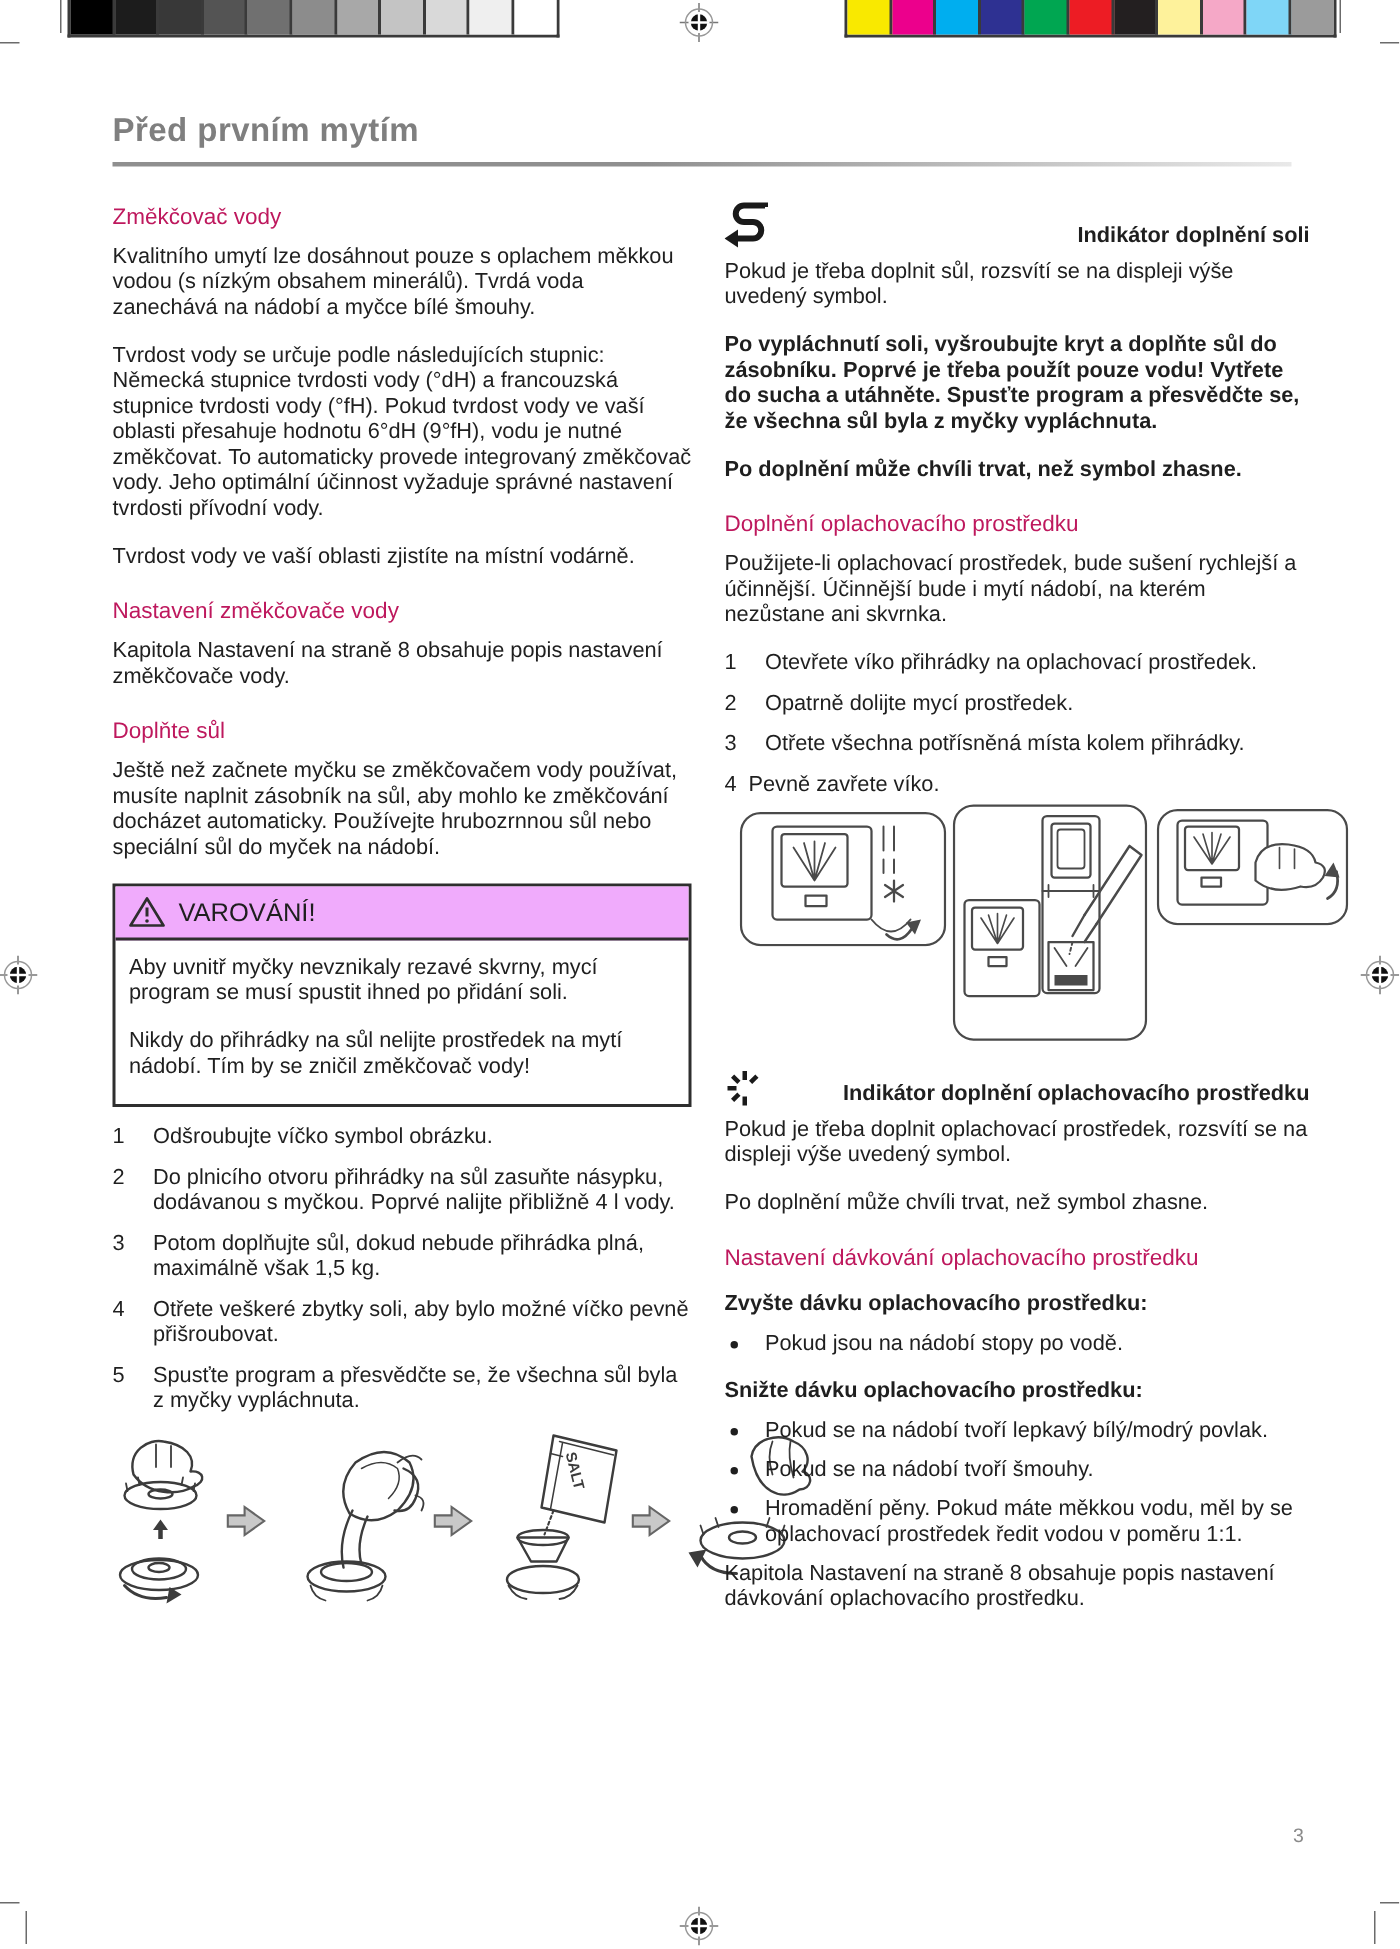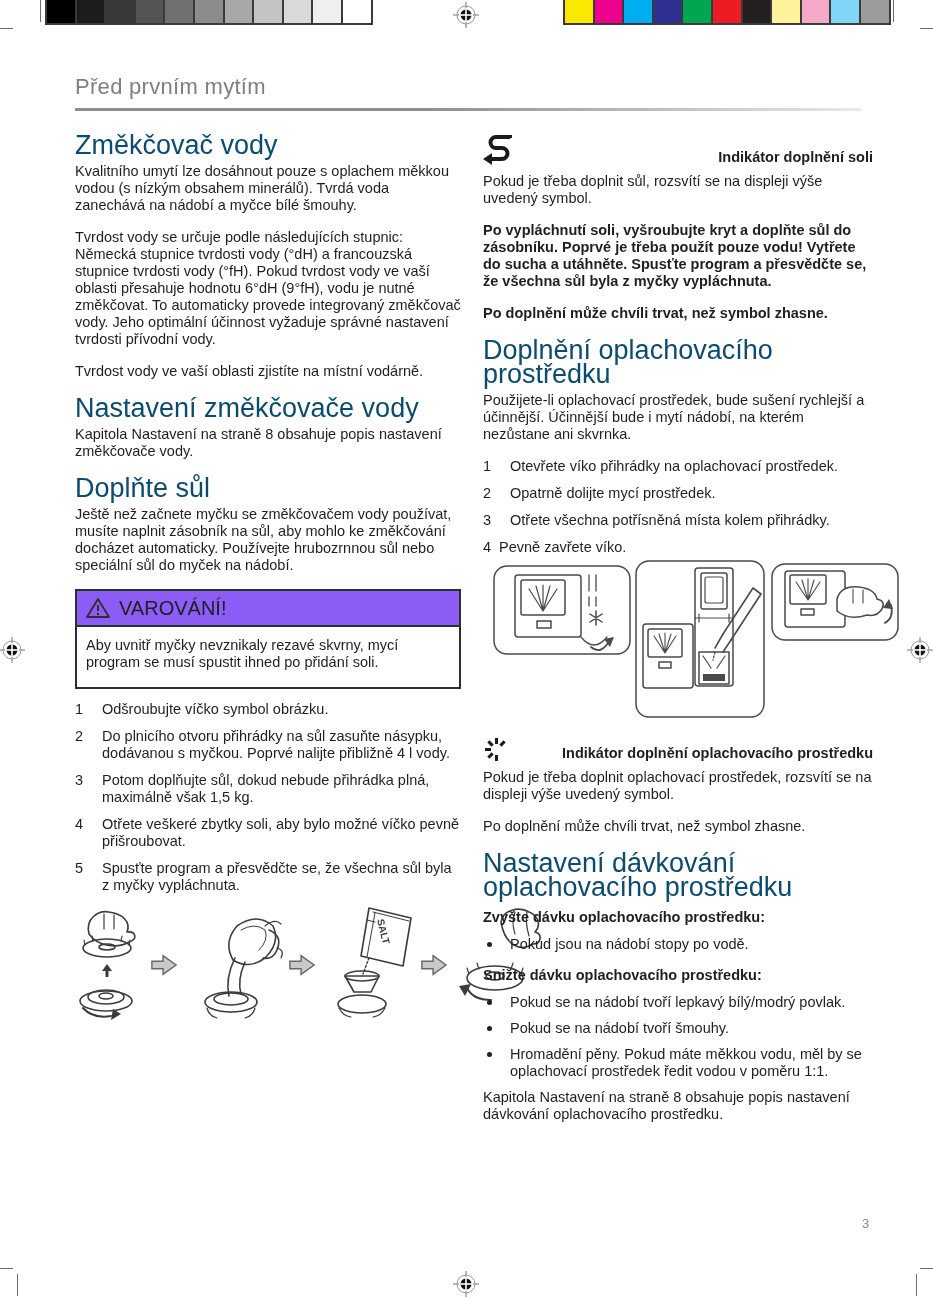--- a/index.html
+++ b/index.html
@@ -10,47 +10,47 @@
   .calbar{position:absolute;top:0;display:flex;border:2px solid #3a3a3a;border-top:none;}
   .calbar .sw{width:27.6px;height:23px;border-right:2px solid #3a3a3a;}
   .calbar .sw:last-child{border-right:none;}
   .graybar{left:45px;}
   .colorbar{left:563px;}
   .cropmark{position:absolute;background:#6b6b6b;}
   .regmark{position:absolute;}
 
   
   .hdr{position:absolute;left:75px;top:74px;width:786px;}
-  .hdr-title{font-size:22px;font-weight:400;color:#7f7f7f;letter-spacing:.3px;}
+  .hdr-title{font-size:22px;font-weight:700;color:#7f7f7f;letter-spacing:.3px;}
   .hdr-rule{margin-top:8px;height:3px;background:linear-gradient(to right,#8f8f8f 45%,#c8c8c8 80%,#e9e9e9);}
 
   
   .col{position:absolute;top:133px;font-size:14.5px;line-height:17px;}
   .col-left{left:75px;width:386px;}
   .col-right{left:483px;width:390px;}
   .col p{margin:0 0 15px;}
-  h2.sec{font-size:27px;line-height:24px;font-weight:400;margin:16px 0 6px;color:#0c4a6e;}
+  h2.sec{font-size:15px;line-height:24px;font-weight:400;margin:16px 0 6px;color:#be185d;}
   .col > h2.sec:first-child{margin-top:0;}
   .bold-head{font-weight:700;margin:4px 0 10px;}
   .indent{margin-left:14px;font-weight:bold;}
 
   
   .step{display:flex;margin:0 0 10px;}
   .step-num{flex:none;width:27px;}
   .step-text{flex:1;}
 
   
   .bullet{display:flex;margin:0 0 9px;}
   .bullet .dot{flex:none;width:5px;height:5px;border-radius:50%;background:#1f1f1f;margin:6px 0 0 4px;}
   .bullet .b-text{flex:1;margin-left:18px;}
 
   
   .warnbox{border:2px solid #2e2e2e;margin:15px 0 12px;background:#fff;}
-  .warnhead{display:flex;align-items:center;gap:9px;background:#8b5cf6;
-            border-bottom:2px solid #2e2e2e;padding:6px 9px;font-size:20px;}
+  .warnhead{display:flex;align-items:center;gap:9px;background:#f0abfc;
+            border-bottom:2px solid #2e2e2e;padding:6px 9px;font-size:17px;}
   .warnbody{padding:10px 9px 1px;}
 
   
   .ind-head{display:flex;align-items:flex-end;gap:6px;margin:0 0 6px;justify-content:space-between;}
   .ind-head .ic{flex:none;}
   .ind-head .t{font-weight:700;padding-bottom:1px;}
 
   
   .salt-steps{display:flex;align-items:center;margin-top:8px;margin-left:-14px;width:420px;}
   .salt-steps .panel{flex:none;}
@@ -157,20 +157,21 @@
       <div class="warnhead">
         <svg class="ic" width="24" height="22" viewBox="0 0 24 22">
           <polygon points="12,2 23,20 1,20" fill="none" stroke="#2e2e2e" stroke-width="1.8" stroke-linejoin="round"></polygon>
           <line x1="12" y1="8" x2="12" y2="14" stroke="#2e2e2e" stroke-width="2"></line>
           <circle cx="12" cy="17" r="1.2" fill="#2e2e2e"></circle>
         </svg>
         <span>VAROVÁNÍ!</span>
       </div>
       <div class="warnbody">
         <p>Aby uvnitř myčky nevznikaly rezavé skvrny, mycí program se musí spustit ihned po přidání soli.</p>
+        <p>Nikdy do přihrádky na sůl nelijte prostředek na mytí nádobí. Tím by se zničil změkčovač vody!</p>
       </div>
     </div>
 
 
     <div class="step">
       <span class="step-num">1</span>
       <span class="step-text">Odšroubujte víčko symbol obrázku.</span>
     </div>
     <div class="step">
       <span class="step-num">2</span>

